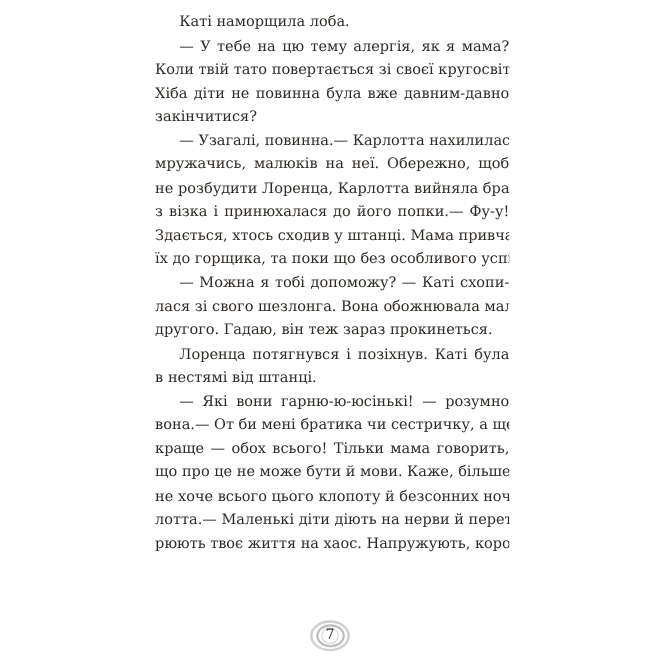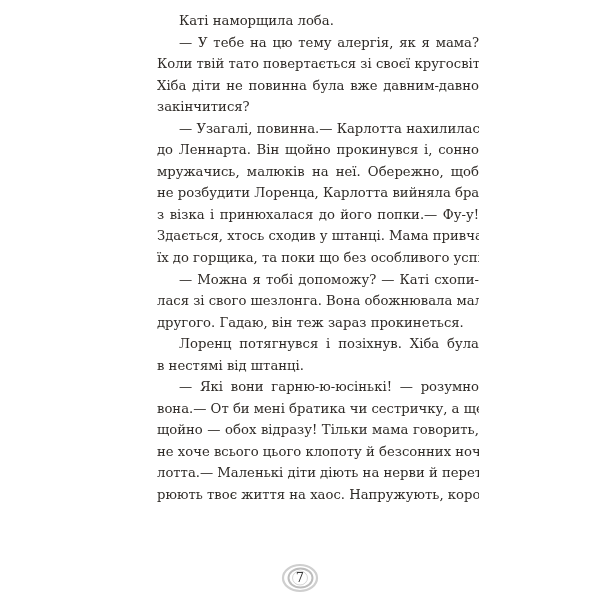--- a/index.html
+++ b/index.html
@@ -1,19 +1,19 @@
 <!DOCTYPE html>
 <html><head>
   <meta charset="utf-8">
   <style>
     html, body { margin: 0; padding: 0; background: #ffffff; }
     body { width: 600px; height: 600px; overflow: hidden; position: relative; }
     .page {
       position: absolute;
-      left: 157px;
+      left: 141px;
       top: 10px;
       width: 322px;
       font-family: "DejaVu Serif", "Liberation Serif", serif;
       font-size: 13.2px;
       color: #2e2a26;
     }
     .line {
       height: 21.55px;
       line-height: 21.55px;
       white-space: nowrap;
@@ -44,34 +44,34 @@
 </head>
 <body>
 
 <div class="page" id="page">
     <div class="line indent last">Каті наморщила лоба.</div>
     <div class="line indent">— У тебе на цю тему алергія, як я мама?</div>
     <div class="line">Коли твій тато повертається зі своєї кругосвітки?</div>
     <div class="line">Хіба діти не повинна була вже давним-давно</div>
     <div class="line last">закінчитися?</div>
     <div class="line indent">— Узагалі, повинна.— Карлотта нахилилася</div>
-    <div class="line">до Леннарта. Він щойно прокинувся і, сонно</div>
     <div class="line">мружачись, малюків на неї. Обережно, щоб</div>
     <div class="line">не розбудити Лоренца, Карлотта вийняла брата</div>
     <div class="line">з візка і принюхалася до його попки.— Фу-у!</div>
     <div class="line">Здається, хтось сходив у штанці. Мама привчає</div>
     <div class="line">їх до горщика, та поки що без особливого успіху.</div>
     <div class="line indent">— Можна я тобі допоможу? — Каті схопи-</div>
     <div class="line">лася зі свого шезлонга. Вона обожнювала малюків.</div>
     <div class="line last">другого. Гадаю, він теж зараз прокинеться.</div>
-    <div class="line indent">Лоренц потягнувся і позіхнув. Хіба була</div>
+    <div class="line indent">Лоренца потягнувся і позіхнув. Каті була</div>
     <div class="line last">в нестямі від штанці.</div>
     <div class="line indent">— Які вони гарню-ю-юсінькі! — розумно</div>
     <div class="line">вона.— От би мені братика чи сестричку, а ще</div>
-    <div class="line">щойно — обох відразу! Тільки мама говорить,</div>
+    <div class="line">краще — обох всього! Тільки мама говорить,</div>
+    <div class="line">що про це не може бути й мови. Каже, більше</div>
     <div class="line">не хоче всього цього клопоту й безсонних ночей.</div>
     <div class="line">лотта.— Маленькі діти діють на нерви й перетво-</div>
     <div class="line">рюють твоє життя на хаос. Напружують, коротше.</div>
   </div>
 
 <div class="page-num">
   <svg width="38" height="30" viewBox="0 0 38 30">
     <ellipse cx="19" cy="15" rx="17" ry="13" fill="none" stroke="#cfcfcf" stroke-width="2.2"></ellipse>
     <ellipse cx="19.5" cy="15" rx="12" ry="9.5" fill="none" stroke="#bdbdbd" stroke-width="2"></ellipse>
     <ellipse cx="19" cy="15" rx="7.5" ry="7" fill="#ffffff" stroke="#d6d6d6" stroke-width="1"></ellipse>

